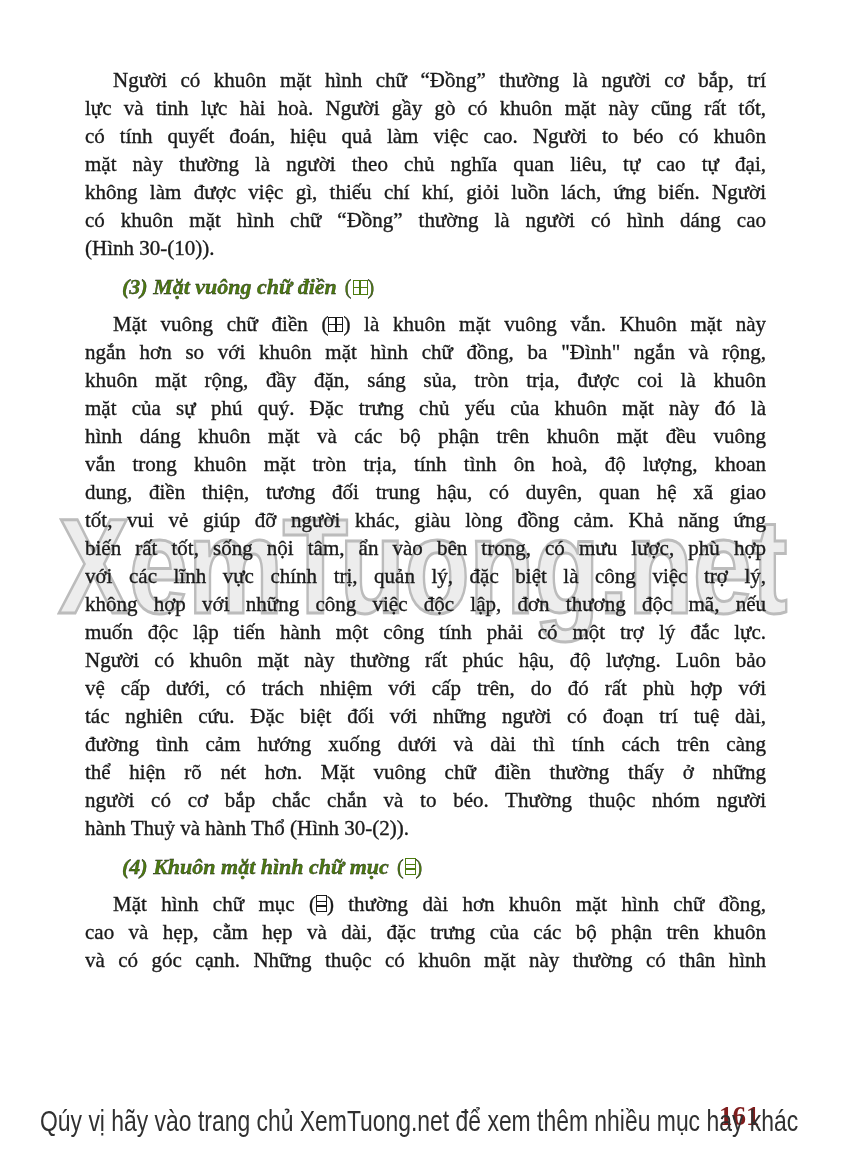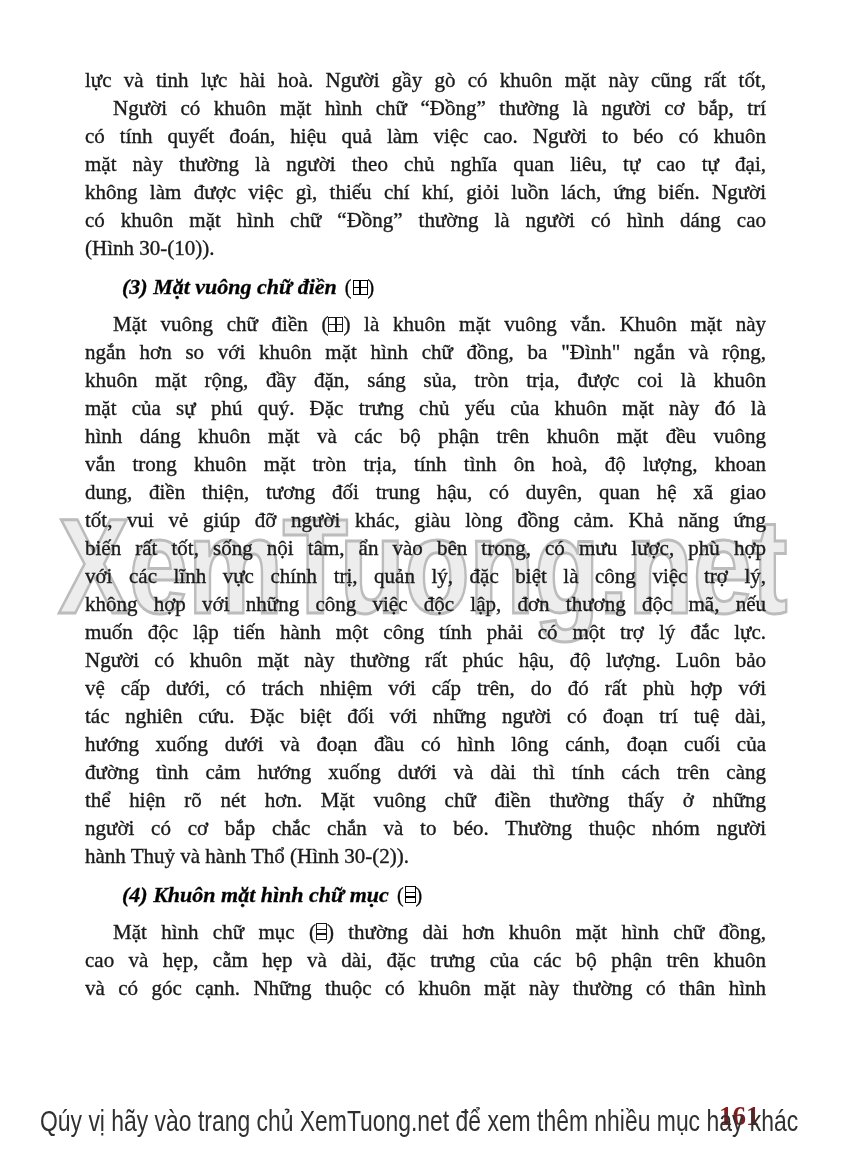--- a/index.html
+++ b/index.html
@@ -55,21 +55,21 @@
   .line.last { text-align-last: left; }
   .line.indent { padding-left: 28px; }
 
   .heading {
     font-size: 22px;
     line-height: 26px;
     font-weight: bold;
     font-style: italic;
     padding-left: 37px;
     margin: 12px 0 10px 0;
-    color: #000000;
+    color: #4d7c0f;
   }
   .heading .glyph {
     font-style: normal;
     font-weight: normal;
     font-size: 20px;
     margin-left: 8px;
     letter-spacing: 1px;
   }
 
   
@@ -127,22 +127,22 @@
 </head>
 <body>
 
 <div class="page">
 
   <div class="watermark">XemTuong.net</div>
 
   <div class="content">
 
     <div class="para">
+        <div class="line indent">Người có khuôn mặt hình chữ “Đồng” thường là người cơ bắp, trí</div>
         <div class="line">lực và tinh lực hài hoà. Người gầy gò có khuôn mặt này cũng rất tốt,</div>
-        <div class="line indent">Người có khuôn mặt hình chữ “Đồng” thường là người cơ bắp, trí</div>
         <div class="line">có tính quyết đoán, hiệu quả làm việc cao. Người to béo có khuôn</div>
         <div class="line">mặt này thường là người theo chủ nghĩa quan liêu, tự cao tự đại,</div>
         <div class="line">không làm được việc gì, thiếu chí khí, giỏi luồn lách, ứng biến. Người</div>
         <div class="line">có khuôn mặt hình chữ “Đồng” thường là người có hình dáng cao</div>
         <div class="line last">(Hình 30-(10)).</div>
       </div>
 
     <div class="heading">
       <span>(3) Mặt vuông chữ điền</span><span class="glyph">(<span class="cjk cjk-dien"></span>)</span>
     </div>
@@ -156,21 +156,20 @@
         <div class="line">vắn trong khuôn mặt tròn trịa, tính tình ôn hoà, độ lượng, khoan</div>
         <div class="line">dung, điền thiện, tương đối trung hậu, có duyên, quan hệ xã giao</div>
         <div class="line">tốt, vui vẻ giúp đỡ người khác, giàu lòng đồng cảm. Khả năng ứng</div>
         <div class="line">biến rất tốt, sống nội tâm, ẩn vào bên trong, có mưu lược, phù hợp</div>
         <div class="line">với các lĩnh vực chính trị, quản lý, đặc biệt là công việc trợ lý,</div>
         <div class="line">không hợp với những công việc độc lập, đơn thương độc mã, nếu</div>
         <div class="line">muốn độc lập tiến hành một công tính phải có một trợ lý đắc lực.</div>
         <div class="line">Người có khuôn mặt này thường rất phúc hậu, độ lượng. Luôn bảo</div>
         <div class="line">vệ cấp dưới, có trách nhiệm với cấp trên, do đó rất phù hợp với</div>
         <div class="line">tác nghiên cứu. Đặc biệt đối với những người có đoạn trí tuệ dài,</div>
-        <div class="line">hướng xuống dưới và đoạn đầu có hình lông cánh, đoạn cuối của</div>
         <div class="line">đường tình cảm hướng xuống dưới và dài thì tính cách trên càng</div>
         <div class="line">thể hiện rõ nét hơn. Mặt vuông chữ điền thường thấy ở những</div>
         <div class="line">người có cơ bắp chắc chắn và to béo. Thường thuộc nhóm người</div>
         <div class="line last">hành Thuỷ và hành Thổ (Hình 30-(2)).</div>
       </div>
 
     <div class="heading">
       <span>(4) Khuôn mặt hình chữ mục</span><span class="glyph">(<span class="cjk cjk-muc"></span>)</span>
     </div>
 

